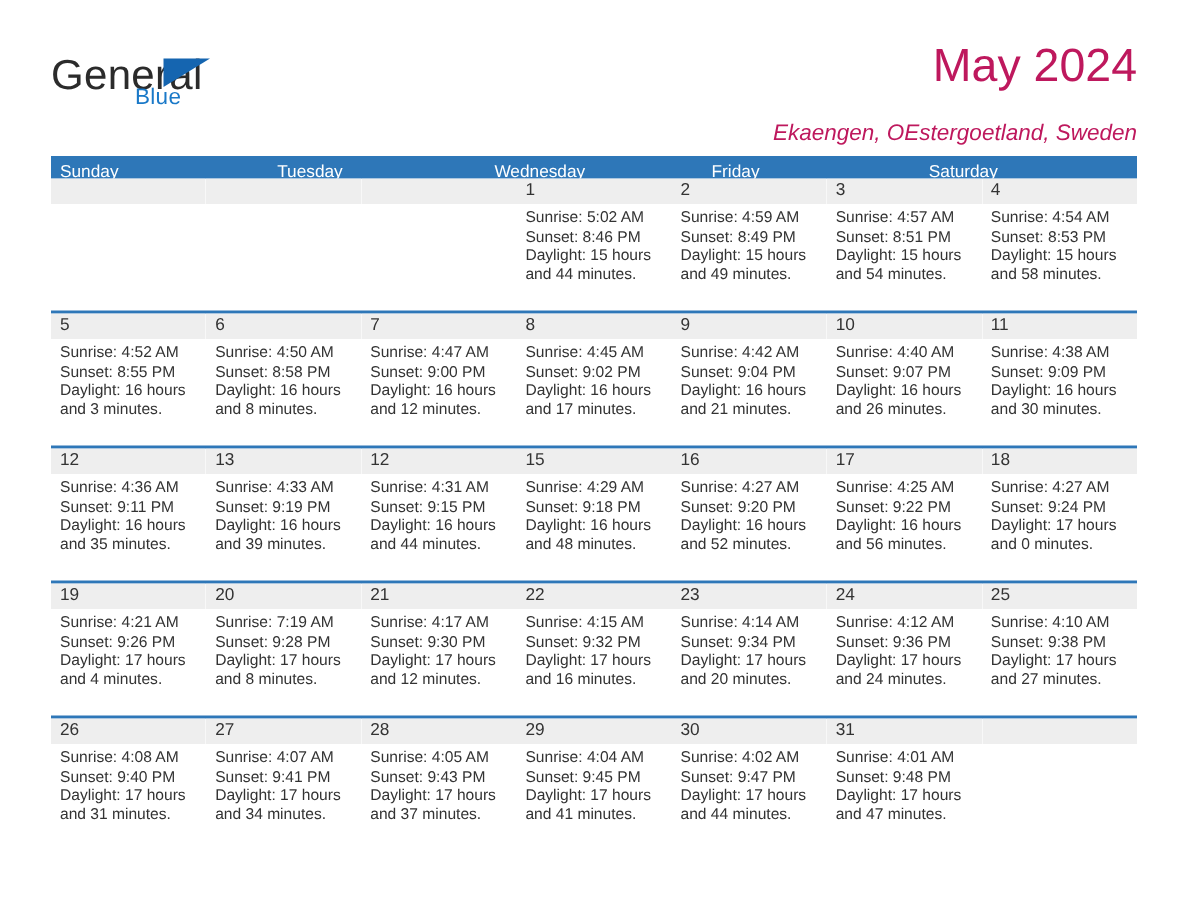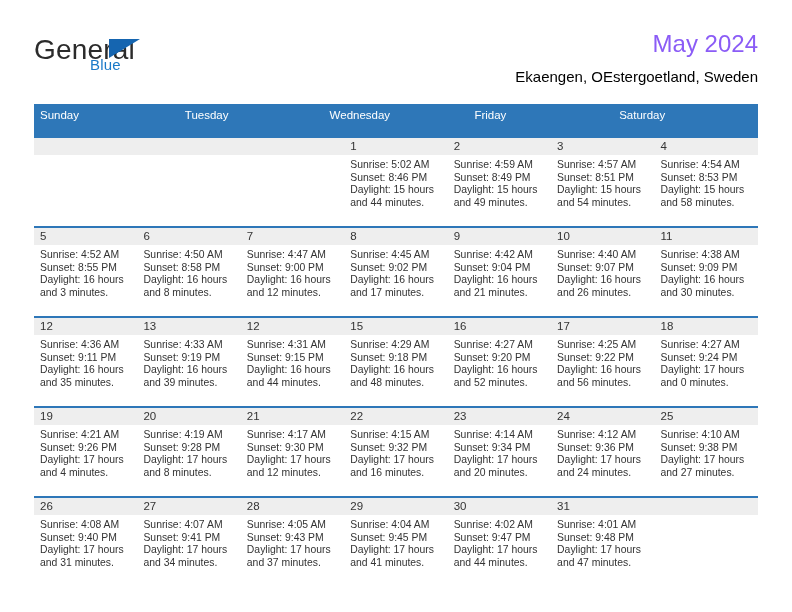--- a/index.html
+++ b/index.html
@@ -63,44 +63,45 @@
     color: #1a79c8;
     letter-spacing: 0.2px;
   }
   .title-wrap {
     position: absolute;
     right: 0;
     top: 0;
     text-align: right;
   }
   .cal-title {
-    font-size: 24px;
-    color: #8b5cf6;
+    font-size: 31px;
+    color: #be185d;
     line-height: 36px;
     white-space: nowrap;
   }
   .cal-subtitle {
     font-size: 15px;
-    color: #000000;
+    color: #be185d;
     line-height: 22px;
-    margin-top: 4px;
+    margin-top: 16px;
     white-space: nowrap;
+    font-style: italic;
   }
 
   
   .calendar {
     position: absolute;
     left: 34px;
     top: 104px;
     width: 724px;
   }
   .weekdays {
     display: flex;
     background: #2e77b8;
-    height: 34px;
+    height: 15px;
   }
   .weekday {
     flex: 1 1 0;
     color: #ffffff;
     font-size: 11.5px;
     line-height: 22px;
     padding-left: 6px;
     box-sizing: border-box;
     overflow: hidden;
     white-space: nowrap;
@@ -398,21 +399,21 @@
               <div>Sunset: 9:26 PM</div>
               <div>Daylight: 17 hours</div>
               <div>and 4 minutes.</div>
             </div>
           </div>
           <div class="day">
             <div class="day-band">
               <span class="day-num">20</span>
             </div>
             <div class="day-info">
-              <div>Sunrise: 4:19 AM</div>
+              <div>Sunrise: 7:19 AM</div>
               <div>Sunset: 9:28 PM</div>
               <div>Daylight: 17 hours</div>
               <div>and 8 minutes.</div>
             </div>
           </div>
           <div class="day">
             <div class="day-band">
               <span class="day-num">21</span>
             </div>
             <div class="day-info">

